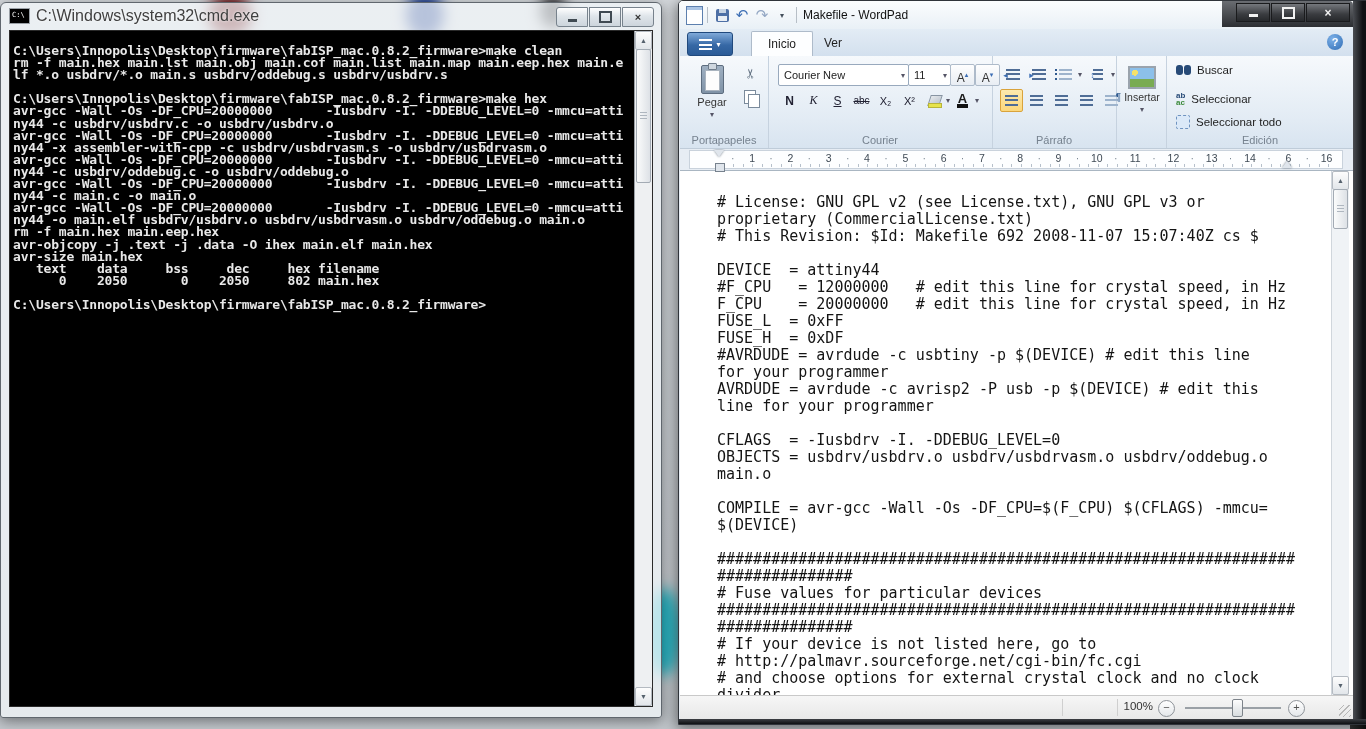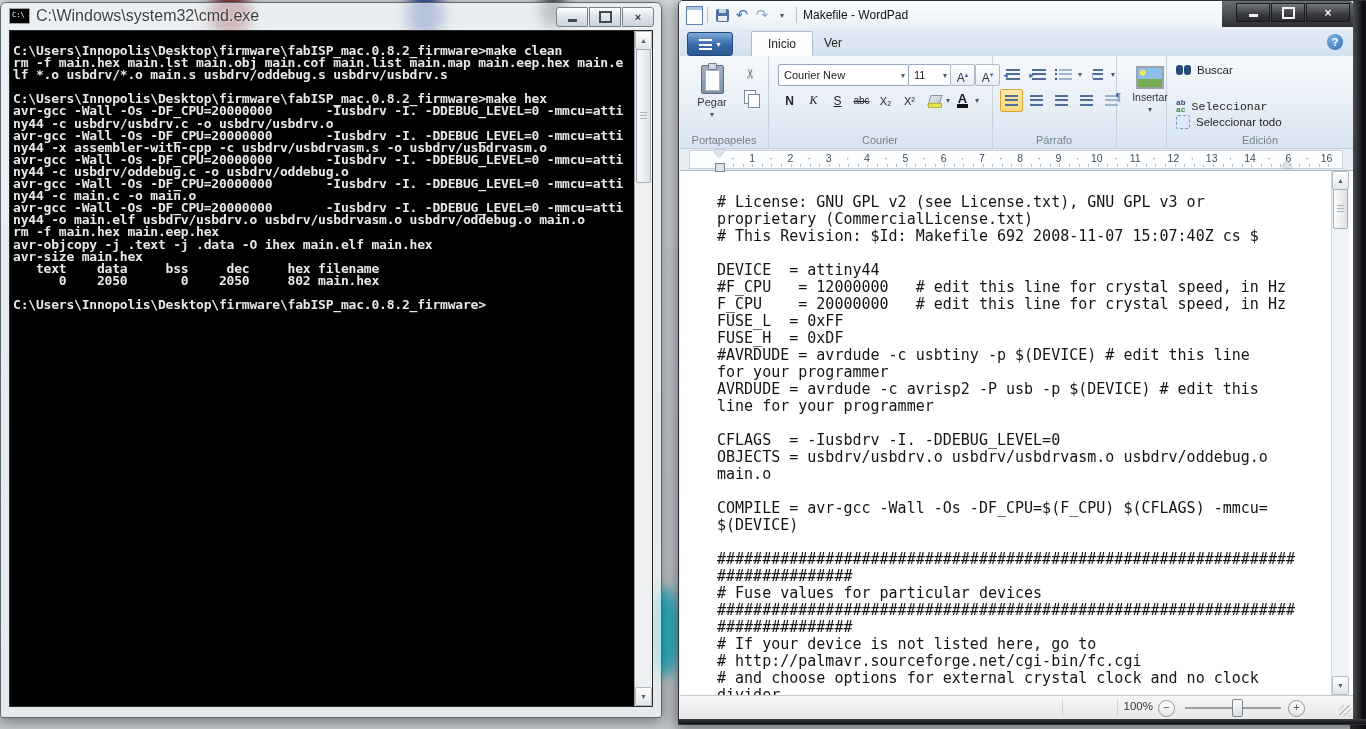--- a/index.html
+++ b/index.html
@@ -146,21 +146,21 @@
   .bullets-ic::before{content:"";position:absolute;left:-4px;top:0;width:2px;height:11px;
       background:repeating-linear-gradient(to bottom,#2f5a8f 0 2px,transparent 2px 4.5px);}
   .align-btn{width:21px;height:21px;border:1px solid transparent;border-radius:2px;display:flex;align-items:center;justify-content:center;}
   .align-btn.active{background:linear-gradient(#fde9ae,#fbd77b);border-color:#d9a33c;}
   .al-ic{width:13px;height:11px;}
   .al-left{background:linear-gradient(to right,#4f6d96 0 9px,transparent 9px) 0 0/13px 2px no-repeat,
            repeating-linear-gradient(to bottom,#4f6d96 0 2px,transparent 2px 4.5px);width:13px;}
   .al-generic{background:repeating-linear-gradient(to bottom,#4f6d96 0 2px,transparent 2px 4.5px);}
   .pmark-ic{width:13px;height:11px;background:repeating-linear-gradient(to bottom,#9db3cc 0 2px,transparent 2px 4.5px);position:relative;}
   .pmark-ic::before{content:"¶";position:absolute;right:-3px;top:-3px;font-size:10px;color:#2f5a8f;}
-  .insert-btn{left:13px;top:6px;width:40px;height:68px;}
+  .insert-btn{left:5px;top:6px;width:40px;height:68px;}
   .pic-ic{width:24px;height:19px;border:2px solid #9aa3ad;background:
       radial-gradient(circle at 20% 25%,#f4e26a 0 3px,transparent 3px),
       linear-gradient(#8cc0ea 0 60%,#79ab52 60%);margin-top:3px;}
   .bigbtn .lbl.small{font-size:10.5px;}
   .edit-item{position:absolute;left:10px;display:flex;align-items:center;gap:6px;font-size:11.5px;color:#1e1e1e;}
   .binoc{width:15px;height:10px;position:relative;}
   .binoc::before,.binoc::after{content:"";position:absolute;top:0;width:7px;height:10px;border-radius:3px;background:#274a77;}
   .binoc::before{left:0;} .binoc::after{right:0;}
   .repl-ic{font-size:8px;font-weight:bold;color:#274a77;line-height:7px;text-align:left;}
   .repl-ic .g{color:#3c8a3c;}
@@ -407,21 +407,21 @@
         <span class="lbl small">Insertar</span>
         <span class="drop">▾</span>
       </div>
     </div>
 
     <div class="rgroup g-edit">
       <div class="edit-item" style="top:8px;">
         <div class="binoc"></div>
         <span>Buscar</span>
       </div>
-      <div class="edit-item" style="top:43px;font-family:Liberation Mono, monospace;">
+      <div class="edit-item" style="top:36px;">
         <div class="repl-ic">
           <span>ab</span><br>
           <span class="g">ac</span>
         </div>
         <span>Seleccionar</span>
       </div>
       <div class="edit-item" style="top:59px;">
         <div class="selall-ic"></div>
         <span>Seleccionar todo</span>
       </div>

